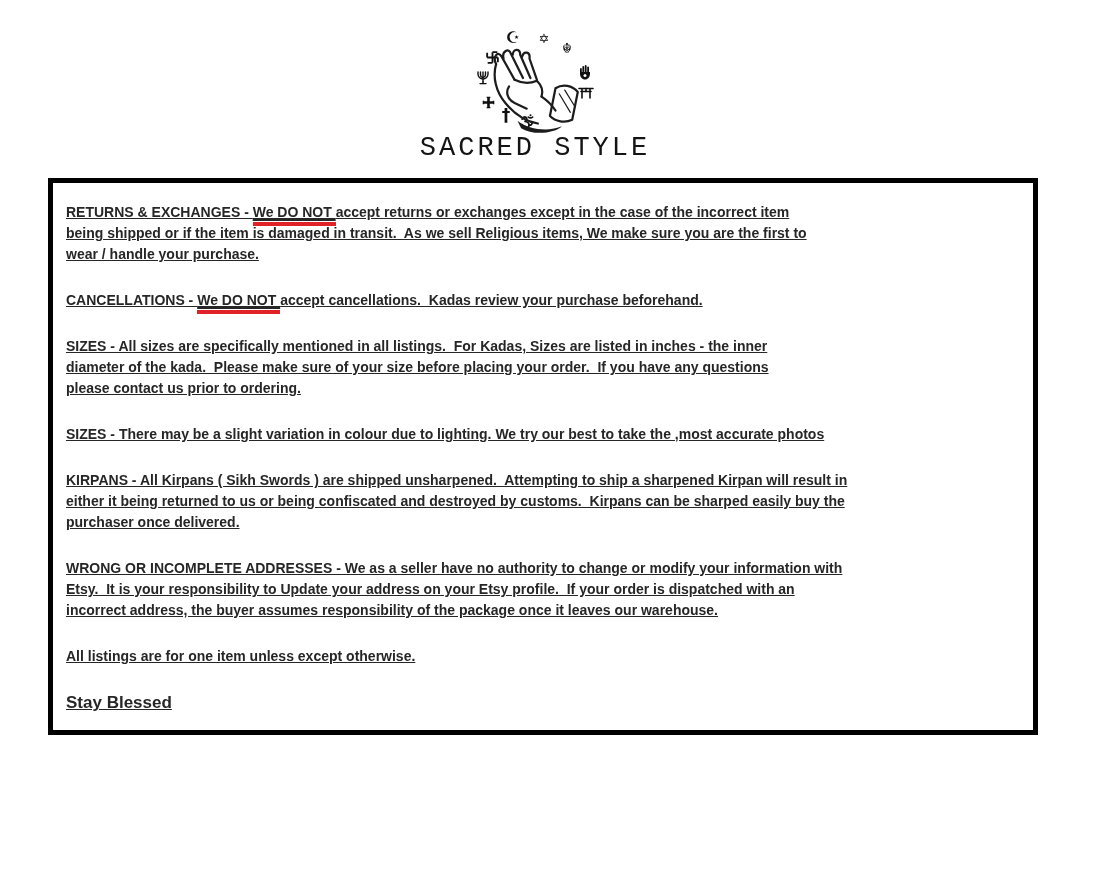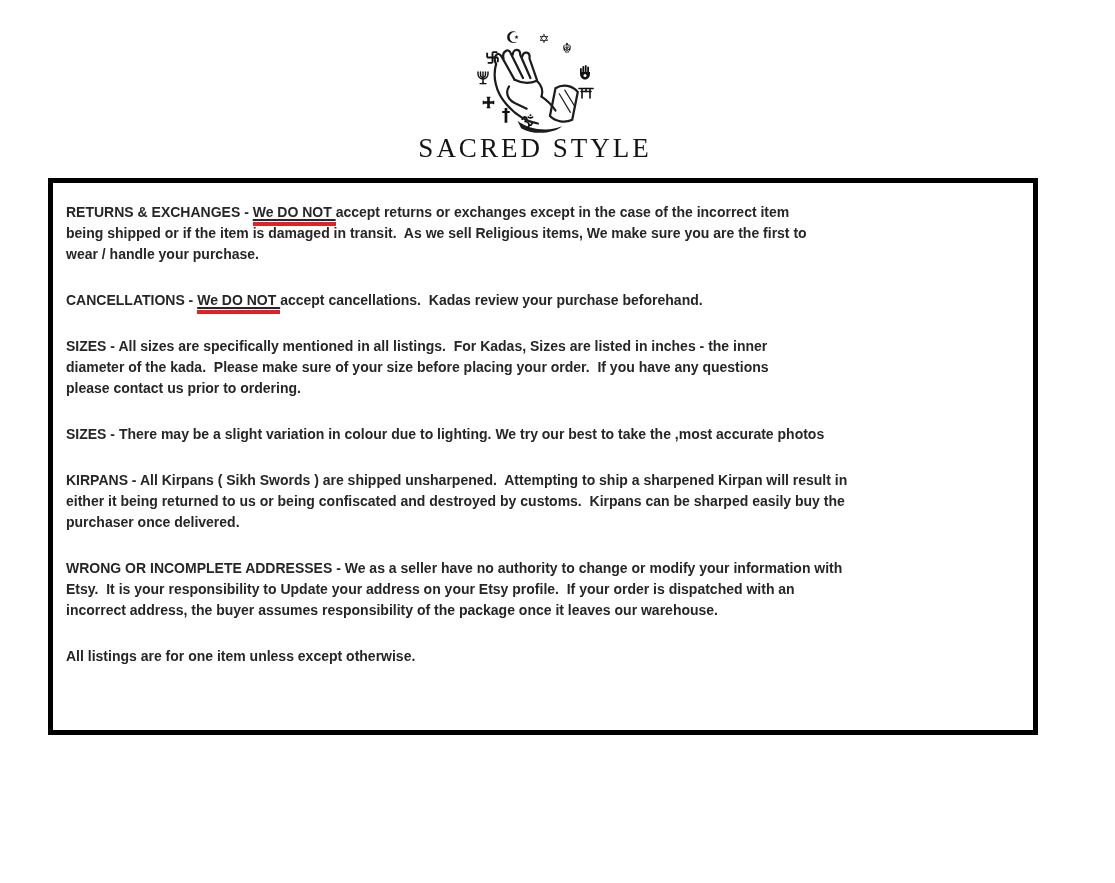--- a/index.html
+++ b/index.html
@@ -27,34 +27,34 @@
   .pos-torii      { left:109px; top:57px; }
   .pos-om         { left:50px;  top:87px; }
   .pos-cross      { left:29px;  top:80px; font-size:17px; }
   .pos-pattee     { left:11px;  top:67px; }
   .pos-menorah    { left:6px;   top:42px; }
 
   .hands { position:absolute; left:16px; top:22px; width:104px; height:86px; }
 
   .brand-name {
     position:absolute; left:405px; top:133px; width:260px;
-    text-align:center; font-family:Liberation Serif, serif;
+    text-align:center; font-family:Liberation Mono, monospace;
     font-size:27px; letter-spacing:3px; color:#141414; white-space:nowrap;
   }
 
   
   .policy-box {
     position:absolute; left:48px; top:178px; width:990px; height:557px;
     border:5px solid var(--border); background:var(--bg);
     padding:19px 13px;
   }
   .para {
     white-space:pre-wrap;
     font-weight:bold; font-size:14px; line-height:21px;
-    color:var(--ink); margin:0 0 25px 0;
+    color:var(--ink); margin:0 0 25px 0;text-decoration:underline;
   }
   .para.signoff { font-size:17px; margin-bottom:0; }
   .redline {
     text-decoration:underline;
     text-decoration-thickness:1.5px;
     text-underline-offset:2px;
     padding-bottom:6px;
     background:linear-gradient(var(--red), var(--red)) left bottom / 100% 4.5px no-repeat;
   }
 </style>
@@ -162,14 +162,15 @@
 diameter of the kada.  Please make sure of your size before placing your order.  If you have any questions
 please contact us prior to ordering.</span></div>
       <div class="para"><span>SIZES - There may be a slight variation in colour due to lighting. We try our best to take the ,most accurate photos</span></div>
       <div class="para"><span>KIRPANS - All Kirpans ( Sikh Swords ) are shipped unsharpened.  Attempting to ship a sharpened Kirpan will result in
 either it being returned to us or being confiscated and destroyed by customs.  Kirpans can be sharped easily buy the
 purchaser once delivered.</span></div>
       <div class="para"><span>WRONG OR INCOMPLETE ADDRESSES - We as a seller have no authority to change or modify your information with
 Etsy.  It is your responsibility to Update your address on your Etsy profile.  If your order is dispatched with an
 incorrect address, the buyer assumes responsibility of the package once it leaves our warehouse.</span></div>
       <div class="para"><span>All listings are for one item unless except otherwise.</span></div>
+      <div class="para signoff"><span>Stay Blessed</span></div>
     </div>
 </div>
 
 </body></html>

